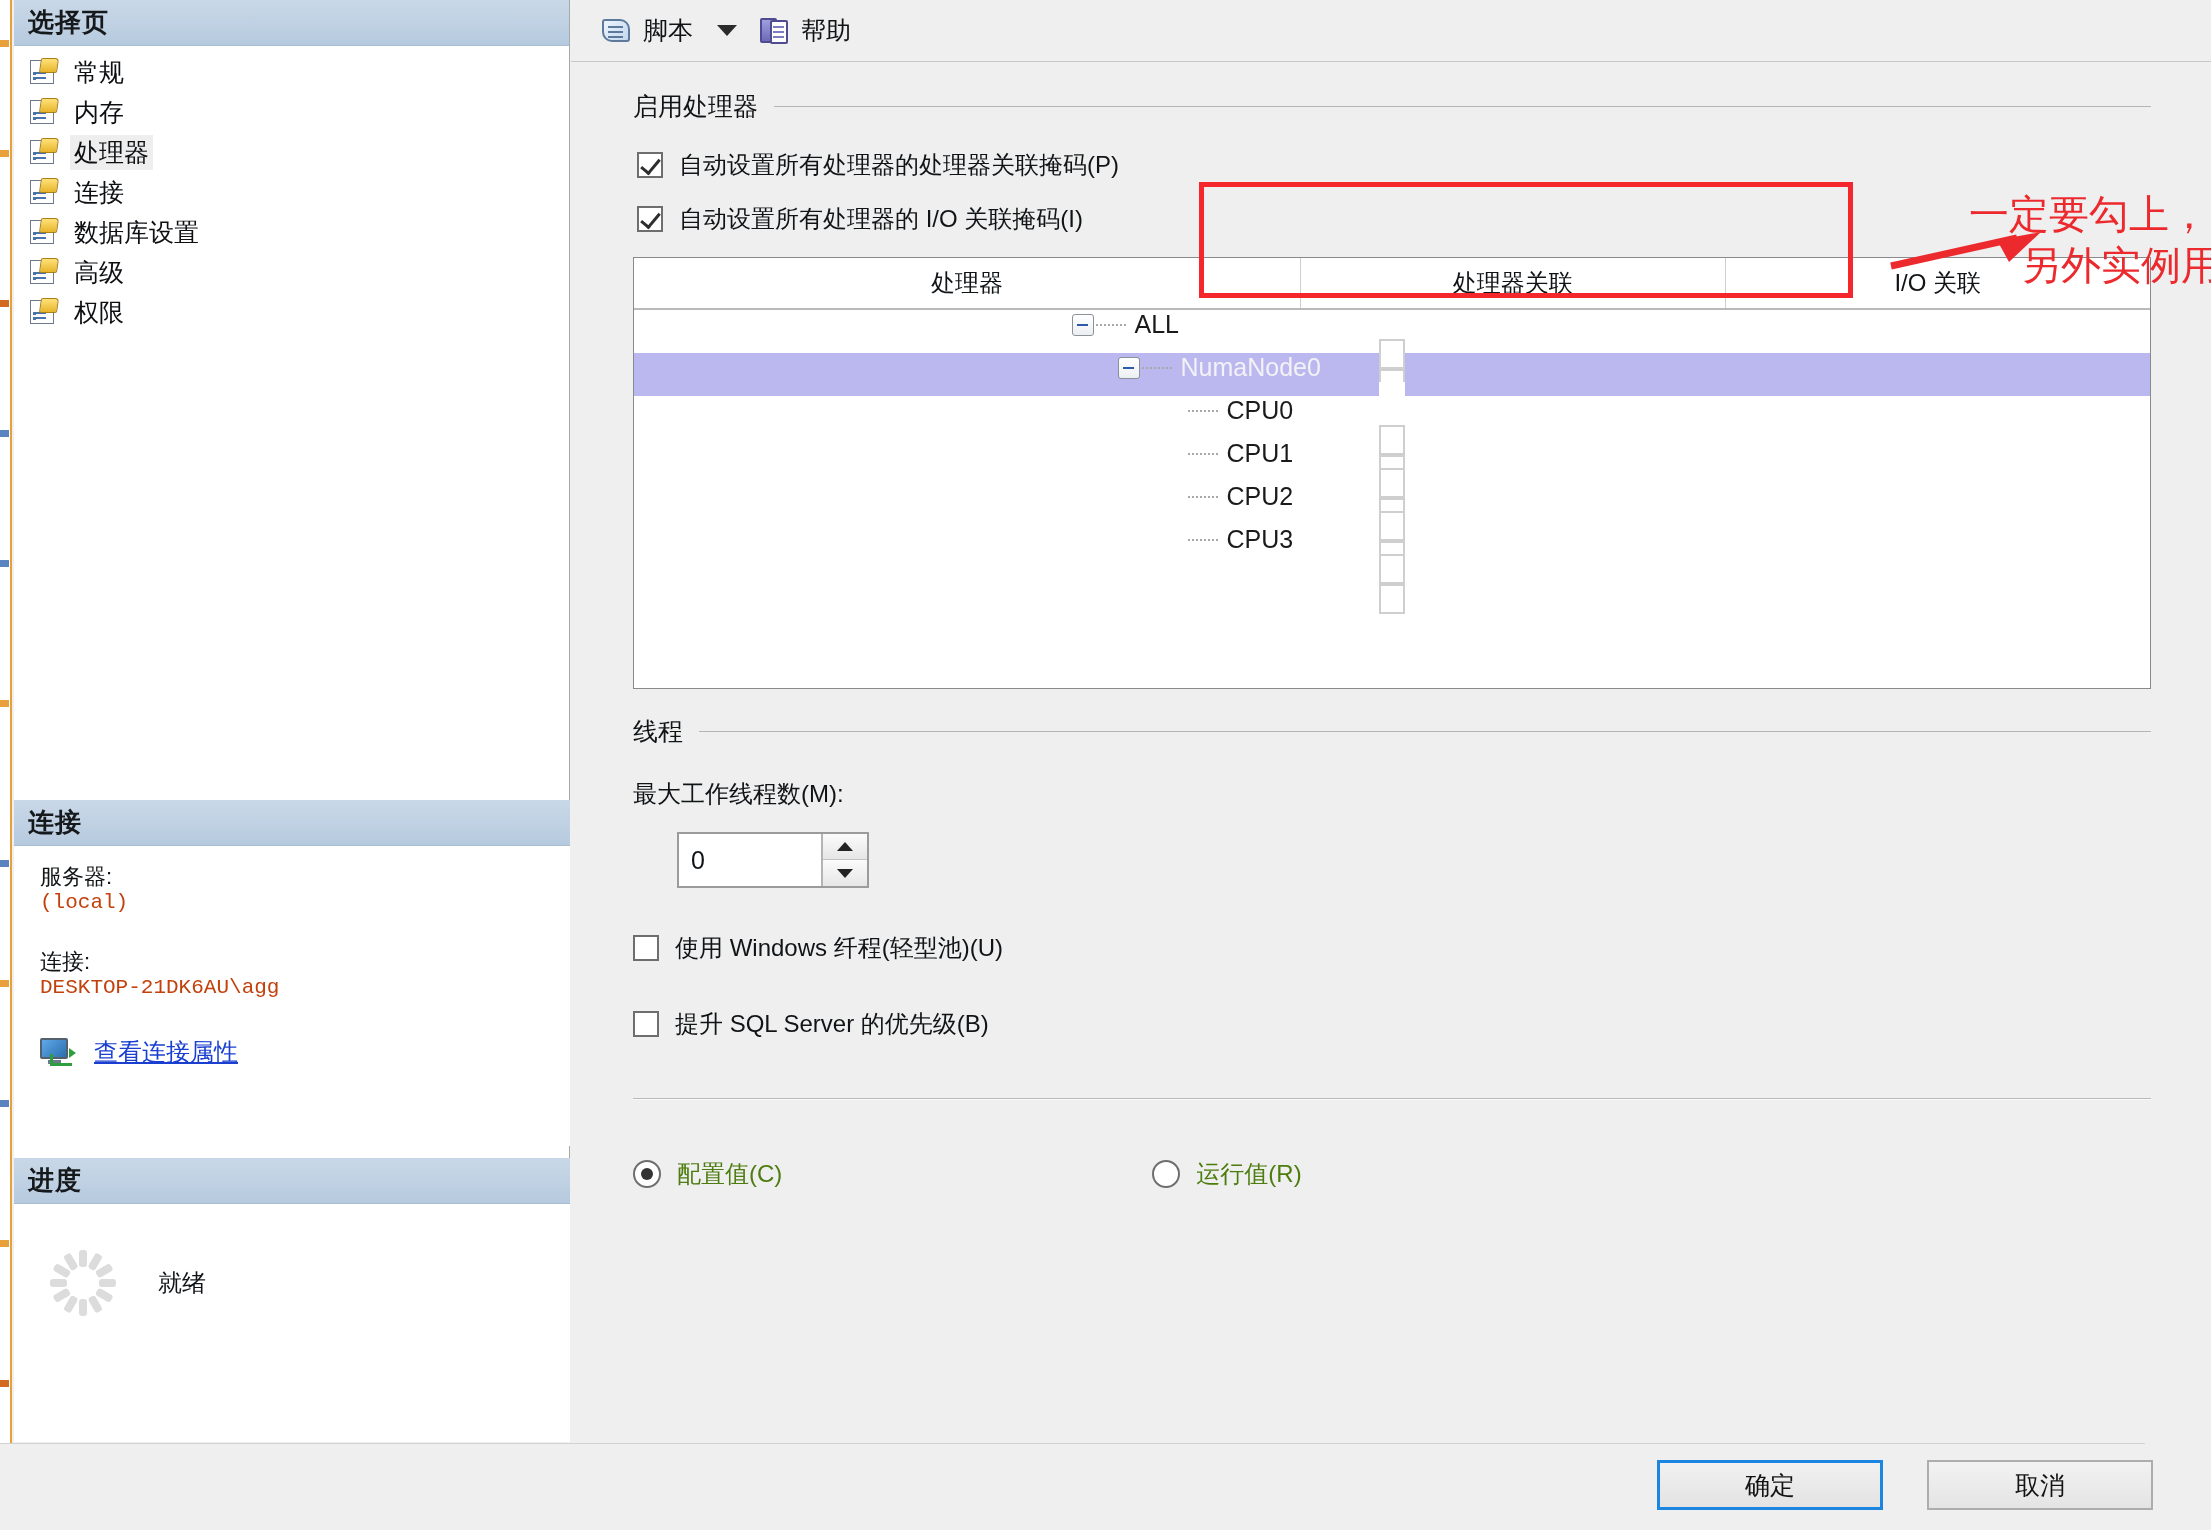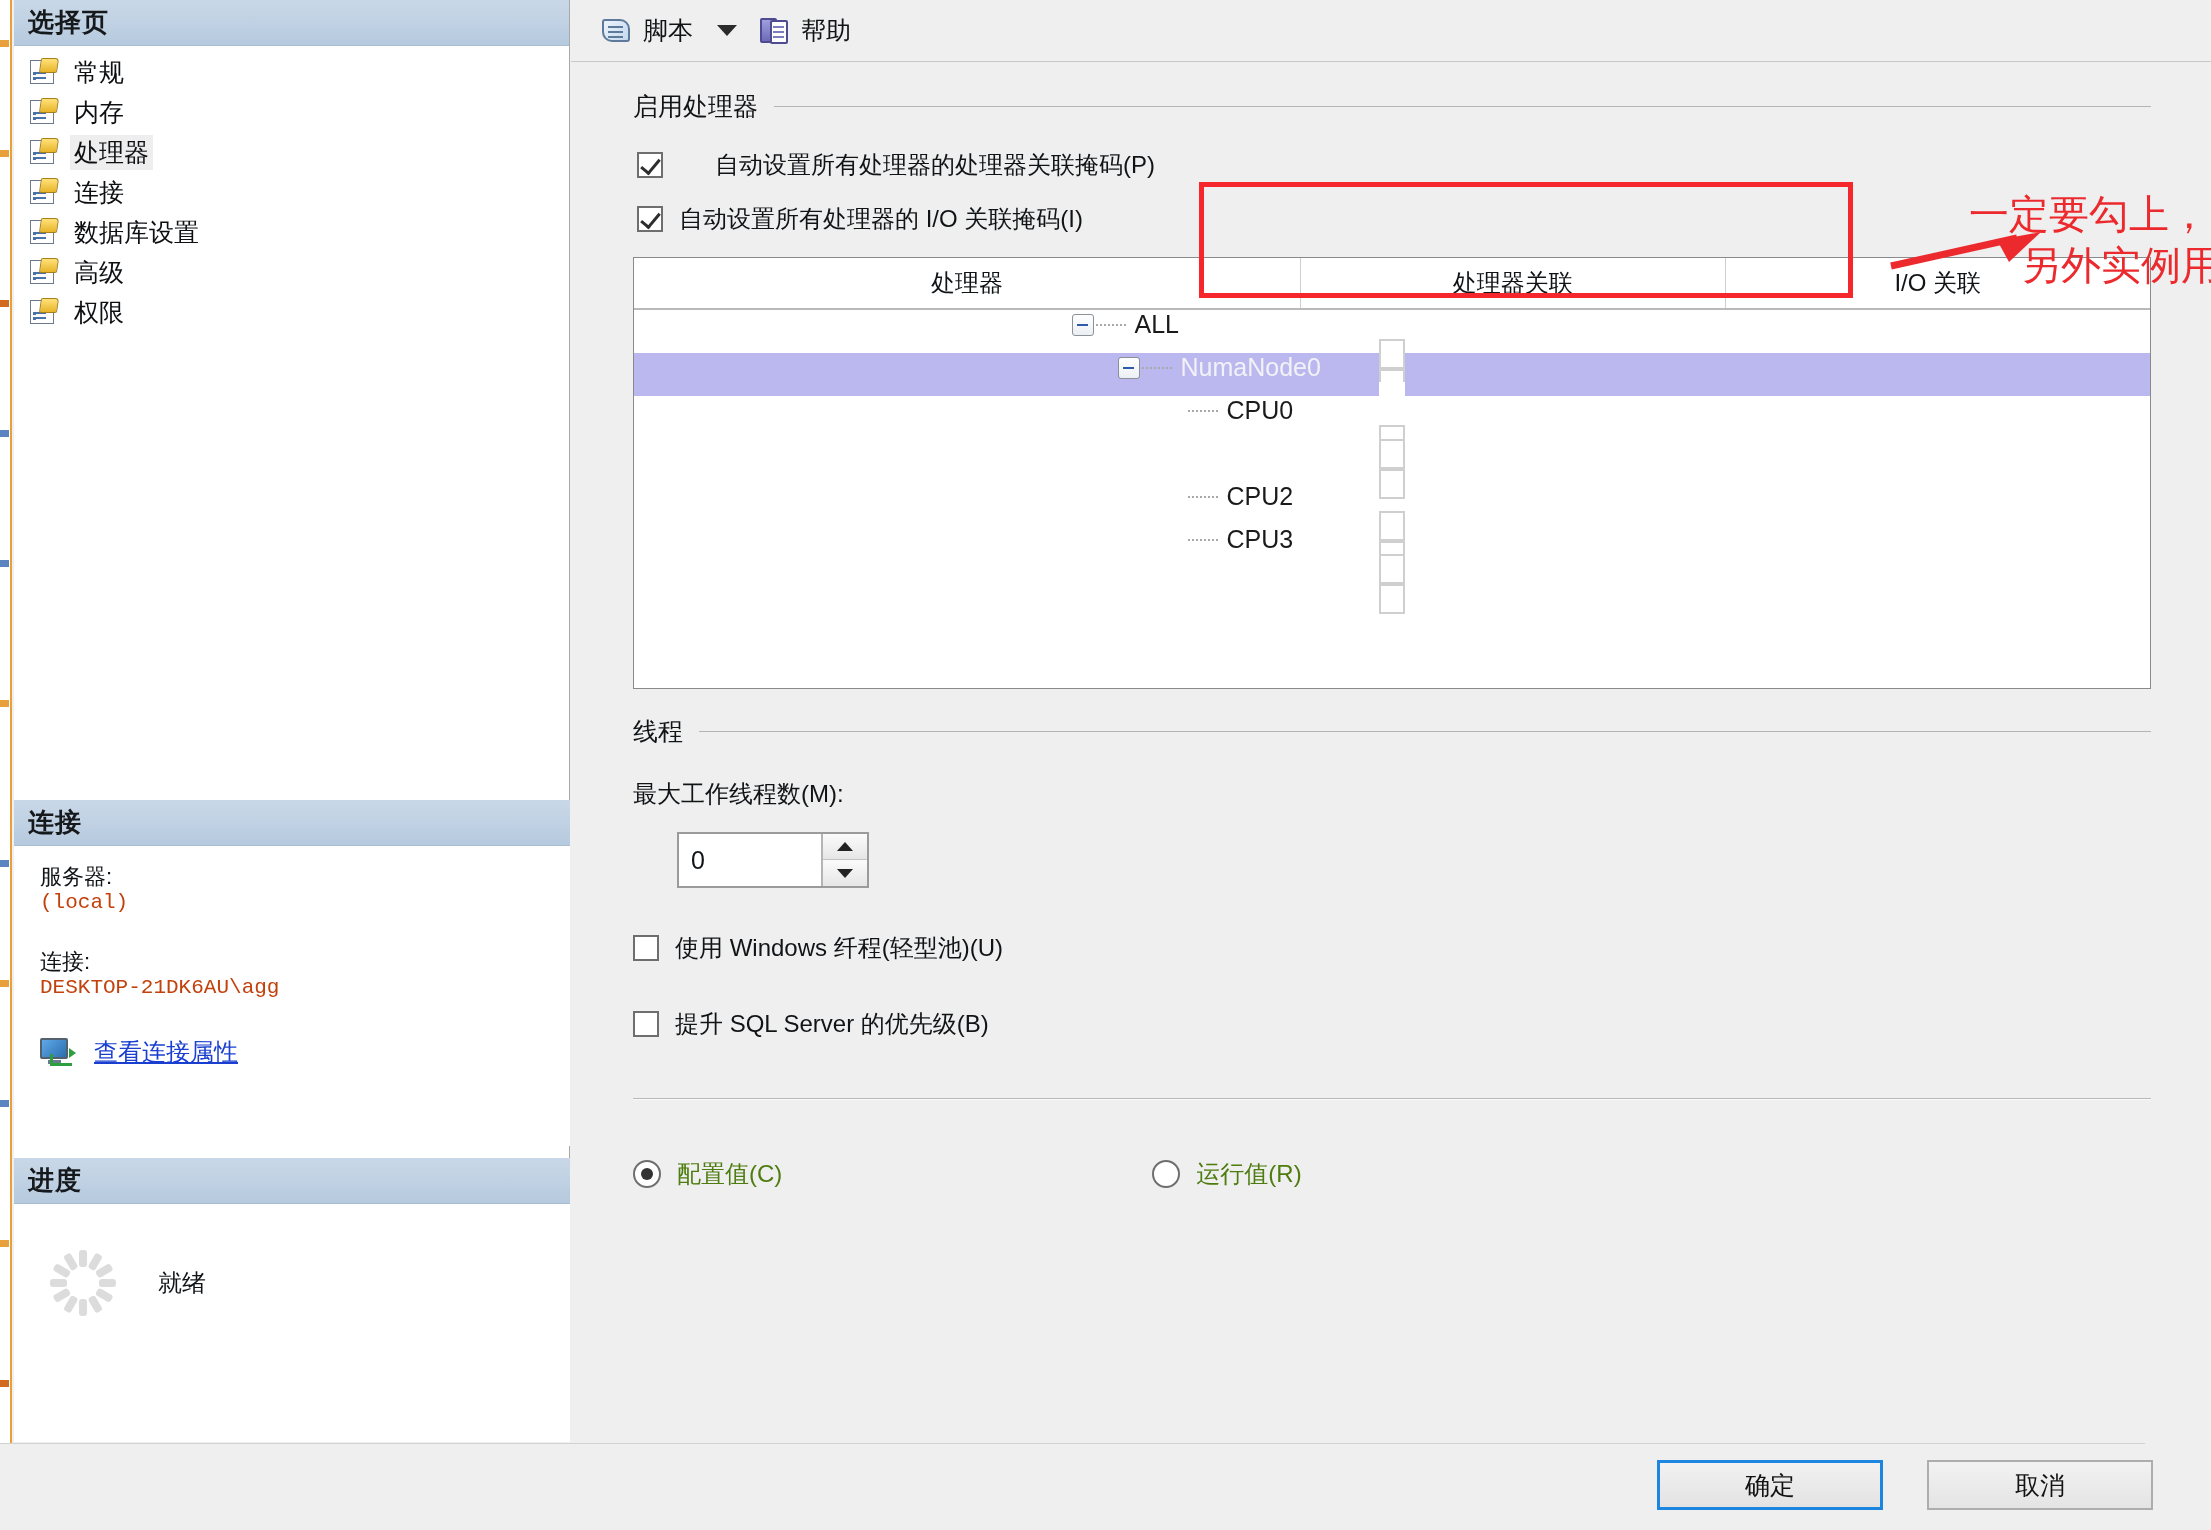--- a/index.html
+++ b/index.html
@@ -621,21 +621,21 @@
     </div>
 
     <div class="content">
 
       <div class="group">
         <span class="group-title">启用处理器</span>
         <span class="group-rule"></span>
       </div>
 
       <div style="margin:26px 0 0 66px;">
-        <div class="cb-row" style="margin-bottom:22px;gap:36px;">
+        <div class="cb-row" style="margin-bottom:22px;">
           <span class="cb checked"></span>
           <span class="cb-text">自动设置所有处理器的处理器关联掩码(P)</span>
         </div>
         <div class="cb-row">
           <span class="cb checked"></span>
           <span class="cb-text">自动设置所有处理器的 I/O 关联掩码(I)</span>
         </div>
       </div>
 
       <div class="grid-wrap">
@@ -684,20 +684,27 @@
                 </span>
               </div>
               <div class="gc c2">
                 <span class="cb grid"></span>
               </div>
               <div class="gc c3">
                 <span class="cb grid"></span>
               </div>
             </div>
             <div class="grid-row">
+              <div class="gc c1">
+                <span class="tree-node" style="margin-left:106px;">
+                  <span style="width:22px;flex:0 0 auto;"></span>
+                  <span class="dotline"></span>
+                  <span class="node-text">CPU1</span>
+                </span>
+              </div>
               <div class="gc c2">
                 <span class="cb grid"></span>
               </div>
               <div class="gc c3">
                 <span class="cb grid"></span>
               </div>
             </div>
             <div class="grid-row">
               <div class="gc c1">
                 <span class="tree-node" style="margin-left:106px;">

